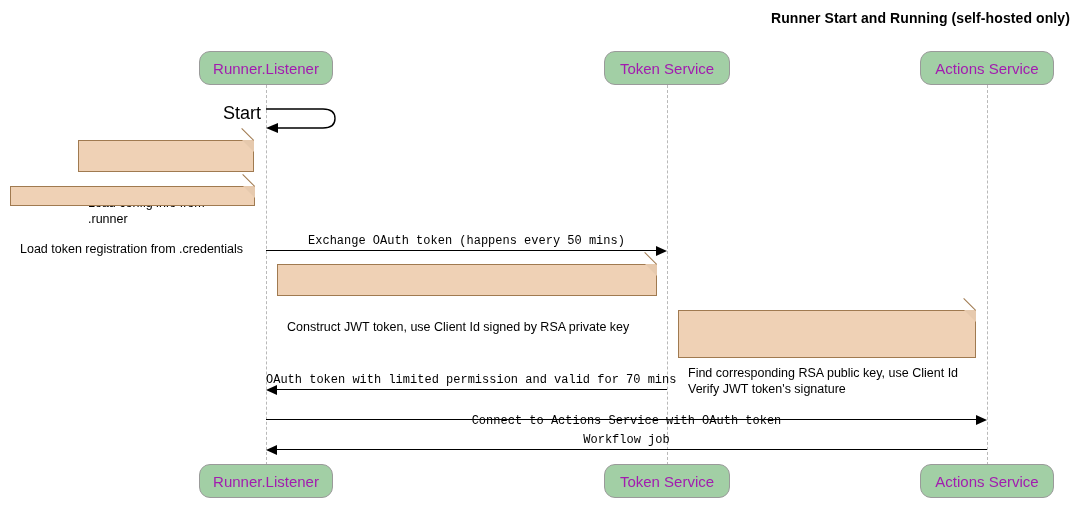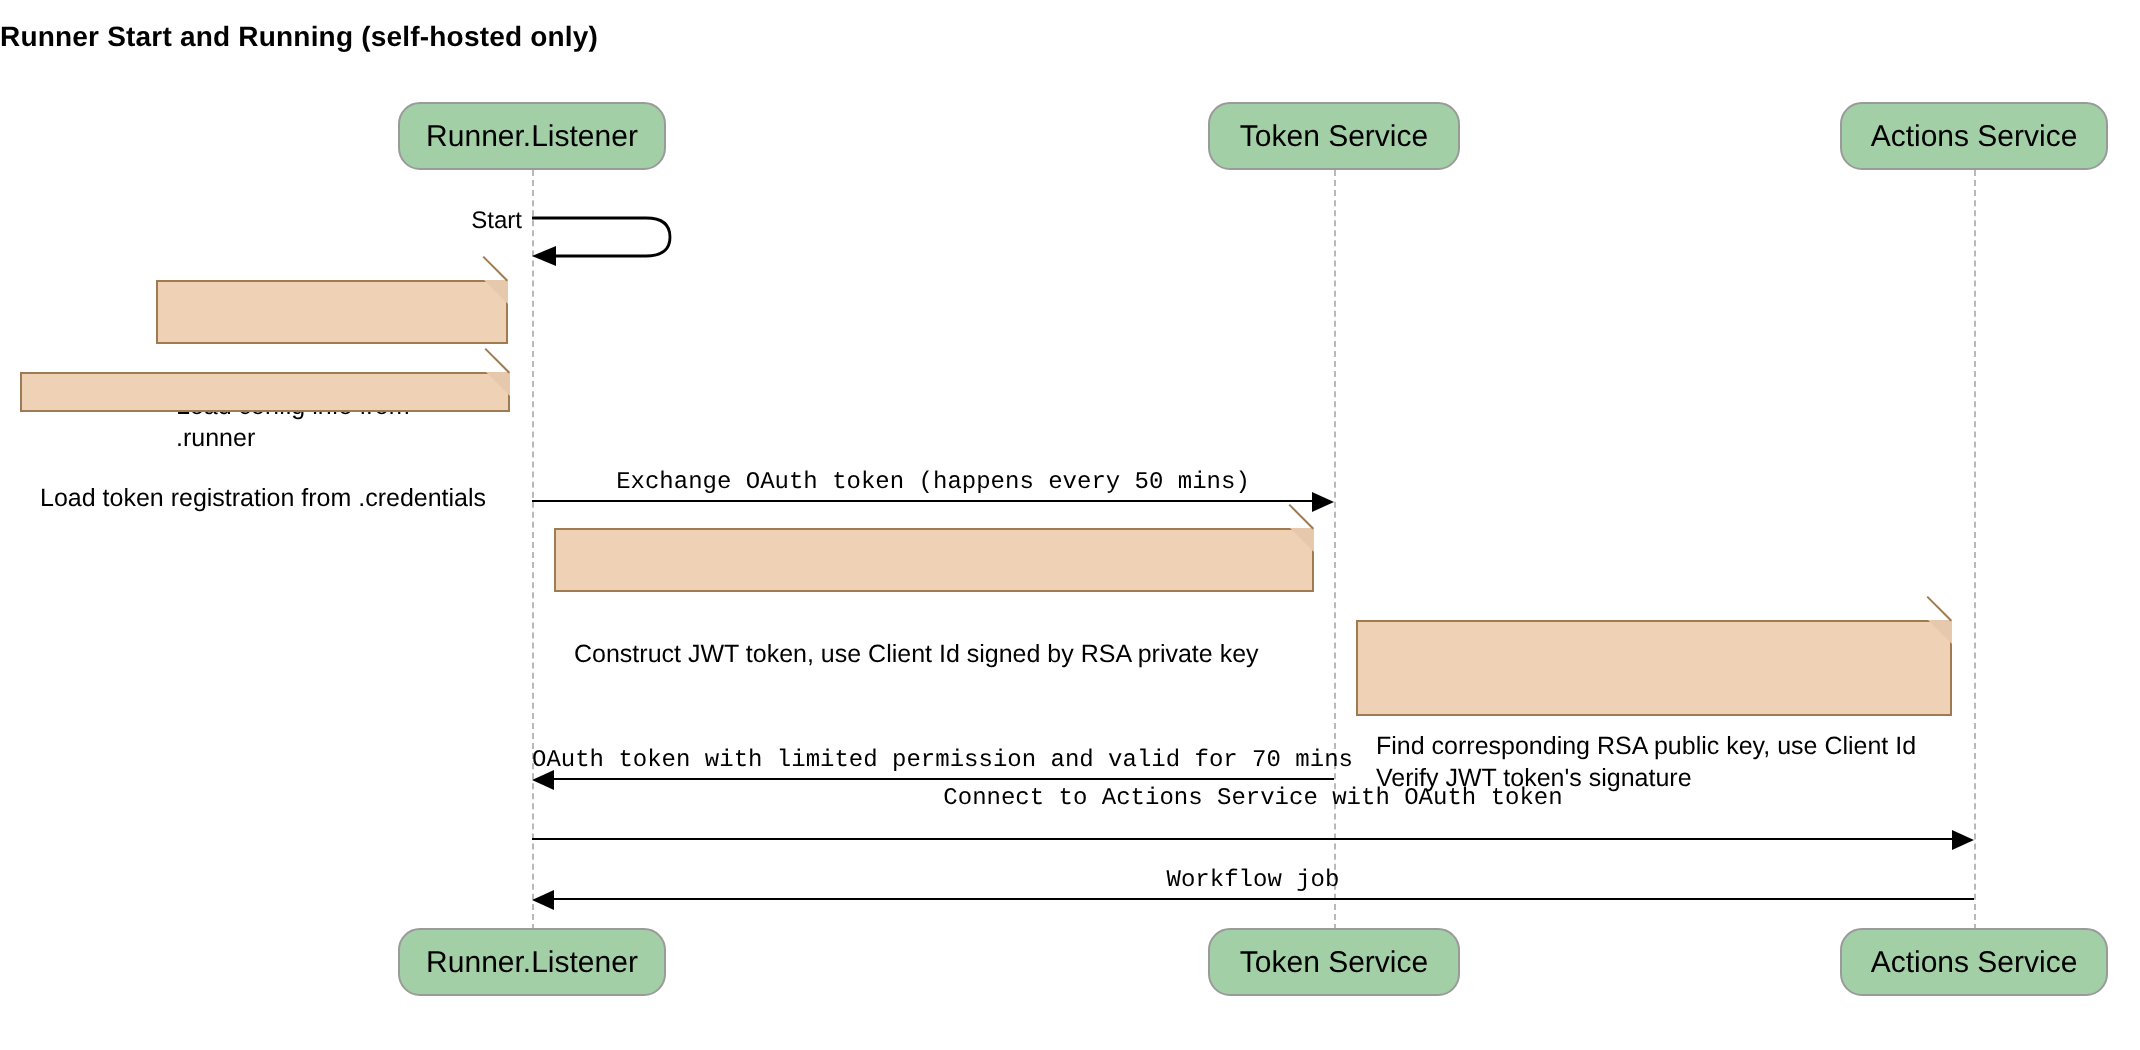--- a/index.html
+++ b/index.html
@@ -19,37 +19,37 @@
     position: absolute;
     left: 0; top: 0;
     width: 1070px;
     height: 525px;
   }
   .title {
     position: absolute;
     left: 0;
     top: 10px;
     width: 1070px;
-    text-align: left;
+    text-align: right;
     font-size: 14px;
     font-weight: bold;
     letter-spacing: 0.1px;
   }
   
   .participant {
     position: absolute;
     background: #a2cfa5;
     border: 1px solid #9a9a9a;
     border-radius: 11px;
     box-sizing: border-box;
     display: flex;
     align-items: center;
     justify-content: center;
     font-size: 15px;
-    color: #000000;
+    color: #a21caf;
     height: 34px;
   }
   
   .lifeline {
     position: absolute;
     width: 0;
     border-left: 1px dashed #b9b9b9;
   }
   
   .msg-line {
@@ -77,21 +77,21 @@
     text-align: center;
     font-family: Liberation Mono, monospace;
   }
   
   .self-loop {
     position: absolute;
   }
   .self-loop svg { display: block; }
   .self-label {
     position: absolute;
-    font-size: 12px;
+    font-size: 18px;
     white-space: nowrap;
     text-align: right;
   }
   
   .note {
     position: absolute;
     background: #efd1b5;
     border: 1px solid #a07a50;
     box-sizing: border-box;
     font-size: 12.5px;
@@ -159,21 +159,21 @@
   </div>
 
   <div class="msg-label" style="left:266px; top:234px; width:401px;">Exchange OAuth token (happens every 50 mins)</div>
   <div class="msg-line" style="left:266px; top:250px; width:390px;"></div>
   <div class="arrowhead right" style="left:656px; top:245.5px;"></div>
 
   <div class="msg-label" style="left:266px; top:373px; width:401px;">OAuth token with limited permission and valid for 70 mins</div>
   <div class="msg-line" style="left:277px; top:389px; width:390px;"></div>
   <div class="arrowhead left" style="left:266px; top:384.5px;"></div>
 
-  <div class="msg-label" style="left:266px; top:392px; width:721px;">Connect to Actions Service with OAuth token</div>
+  <div class="msg-label" style="left:266px; top:414px; width:721px;">Connect to Actions Service with OAuth token</div>
   <div class="msg-line" style="left:266px; top:419px; width:710px;"></div>
   <div class="arrowhead right" style="left:976px; top:414.5px;"></div>
 
   <div class="msg-label" style="left:266px; top:433px; width:721px;">Workflow job</div>
   <div class="msg-line" style="left:277px; top:449px; width:710px;"></div>
   <div class="arrowhead left" style="left:266px; top:444.5px;"></div>
 
   <div class="note" style="left:78px; top:140px; width:176px; height:32px;">
     <span class="fold"></span>
     <span class="fold-line"></span>

